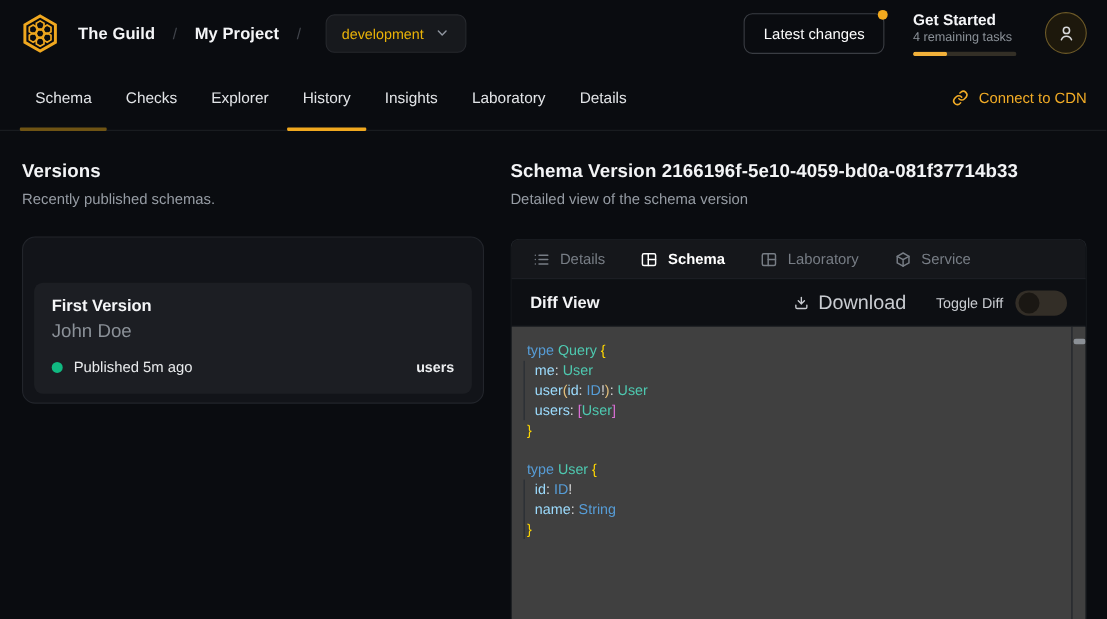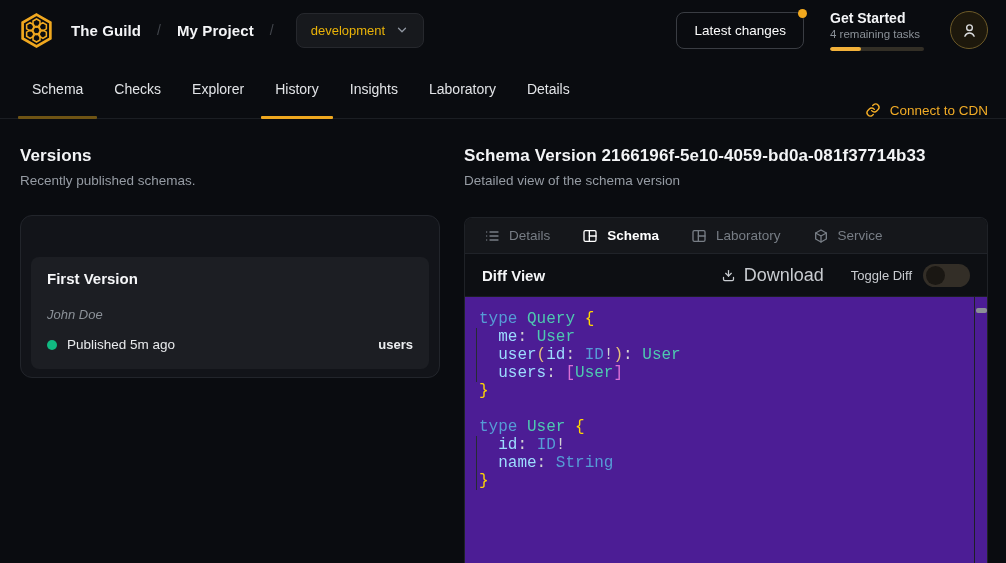--- a/index.html
+++ b/index.html
@@ -52,42 +52,42 @@
   .main { display:flex; gap:24px; padding:27px 18px 0 20px; height:444px;justify-content:space-between; }
   .col-left { width:420px; flex:none; }
   .col-right { flex:1; display:flex; flex-direction:column; }
   .section-title { font-size:17px; font-weight:700; color:#f3f4f6; letter-spacing:.1px; }
   .section-sub { font-size:13.5px; color:#969ca4; margin-top:7px; }
 
   
   .versions-card { margin-top:27px; background:#121419; border:1px solid #22252b; border-radius:12px; padding:41px 10px 8px; }
   .version-item { background:#1c1e23; border-radius:8px; padding:13px 16px 17px; cursor:pointer; }
   .version-name { font-size:15px; font-weight:700; color:#f5f6f8; }
-  .version-author { font-size:13px; color:#8b9198; margin-top:20px;font-style:italic; }
+  .version-author { font-size:17px; color:#8b9198; margin-top:4px; }
   .version-status-row { display:flex; align-items:center; margin-top:15px; }
   .status-dot { width:10px; height:10px; border-radius:50%; background:#10b981; margin-right:10px; }
   .status-text { font-size:13.5px; color:#e8eaec; }
   .service-name { margin-left:auto; font-size:13px; font-weight:700; color:#eceef0; }
 
   
   .detail-panel { margin-top:29px; flex:1; display:flex; flex-direction:column; border:1px solid #1f2227; border-bottom:none; border-radius:8px 8px 0 0; overflow:hidden; }
   .panel-tabs { height:36px; flex:none; background:#15171b; border-bottom:1px solid #202329; display:flex; align-items:center; padding:0 19px; gap:32px; }
   .panel-tab { display:flex; align-items:center; gap:9px; font-size:13.5px; color:#777d85; cursor:pointer; }
   .panel-tab.active { color:#ffffff; font-weight:600; }
   .diff-row { height:43px; flex:none; background:#0d0f13; border-bottom:1px solid #1a1d22; display:flex; align-items:center; padding:0 17px; }
   .diff-title { font-size:15px; font-weight:700; color:#f4f5f7; }
   .diff-actions { margin-left:auto; display:flex; align-items:center; gap:27px; }
   .download-btn { display:flex; align-items:center; gap:8px; background:none; border:none; color:#c9ccd1; font-size:18px; font-family:inherit; cursor:pointer; }
   .toggle-wrap { display:flex; align-items:center; gap:11px; color:#c9ccd1; font-size:13px; }
   .switch { position:relative; width:47px; height:23px; border-radius:12px; background:#332e27; cursor:pointer; }
   .switch-knob { position:absolute; top:2px; left:3px; width:19px; height:19px; border-radius:50%; background:#1a1713; }
 
   
-  .code-area { position:relative; flex:1; background:#4c1d95; padding:13px 24px 0 14px; overflow:hidden;
-    font-family:Liberation Mono, monospace; font-size:16px; line-height:18px; }
+  .code-area { position:relative; flex:1; background:#404040; padding:13px 24px 0 14px; overflow:hidden;
+    font-family:Liberation Sans, sans-serif; font-size:13px; line-height:18px; }
   .code-line { white-space:pre; color:#d4d4d4; }
   .indent-guide { position:absolute; left:11px; width:1px; background:#262b33; }
   .guide-1 { top:31px; height:54px; }
   .guide-2 { top:139px; height:54px; }
   .code-scrollbar { position:absolute; top:0; right:0; bottom:0; width:13px; border-left:1px solid #1d2026; cursor:pointer; }
   .code-scroll-thumb { position:absolute; top:11px; left:1px; width:11px; height:5px; border-radius:2px; background:#8b9096; }
 </style>
 </head>
 <body>
 
@@ -156,21 +156,21 @@
     <div class="nav-tab">
         <span>Insights</span>
       </div>
     <div class="nav-tab">
         <span>Laboratory</span>
       </div>
     <div class="nav-tab">
         <span>Details</span>
       </div>
   </div>
-  <div style="display:flex; align-items:flex-end;">
+  <div style="display:flex; align-items:center;">
     <a class="connect-cdn">
       <svg width="16" height="16" viewBox="0 0 24 24" fill="none" stroke="#f2ac26" stroke-width="2.1" stroke-linecap="round" stroke-linejoin="round">
         <path d="M10 13a5 5 0 0 0 7.5.5l2.5-2.5a5 5 0 0 0-7-7l-1.5 1.4"></path>
         <path d="M14 11a5 5 0 0 0-7.5-.5L4 13a5 5 0 0 0 7 7l1.5-1.4"></path>
       </svg>
       <span>Connect to CDN</span>
     </a>
   </div>
 </nav>
 

